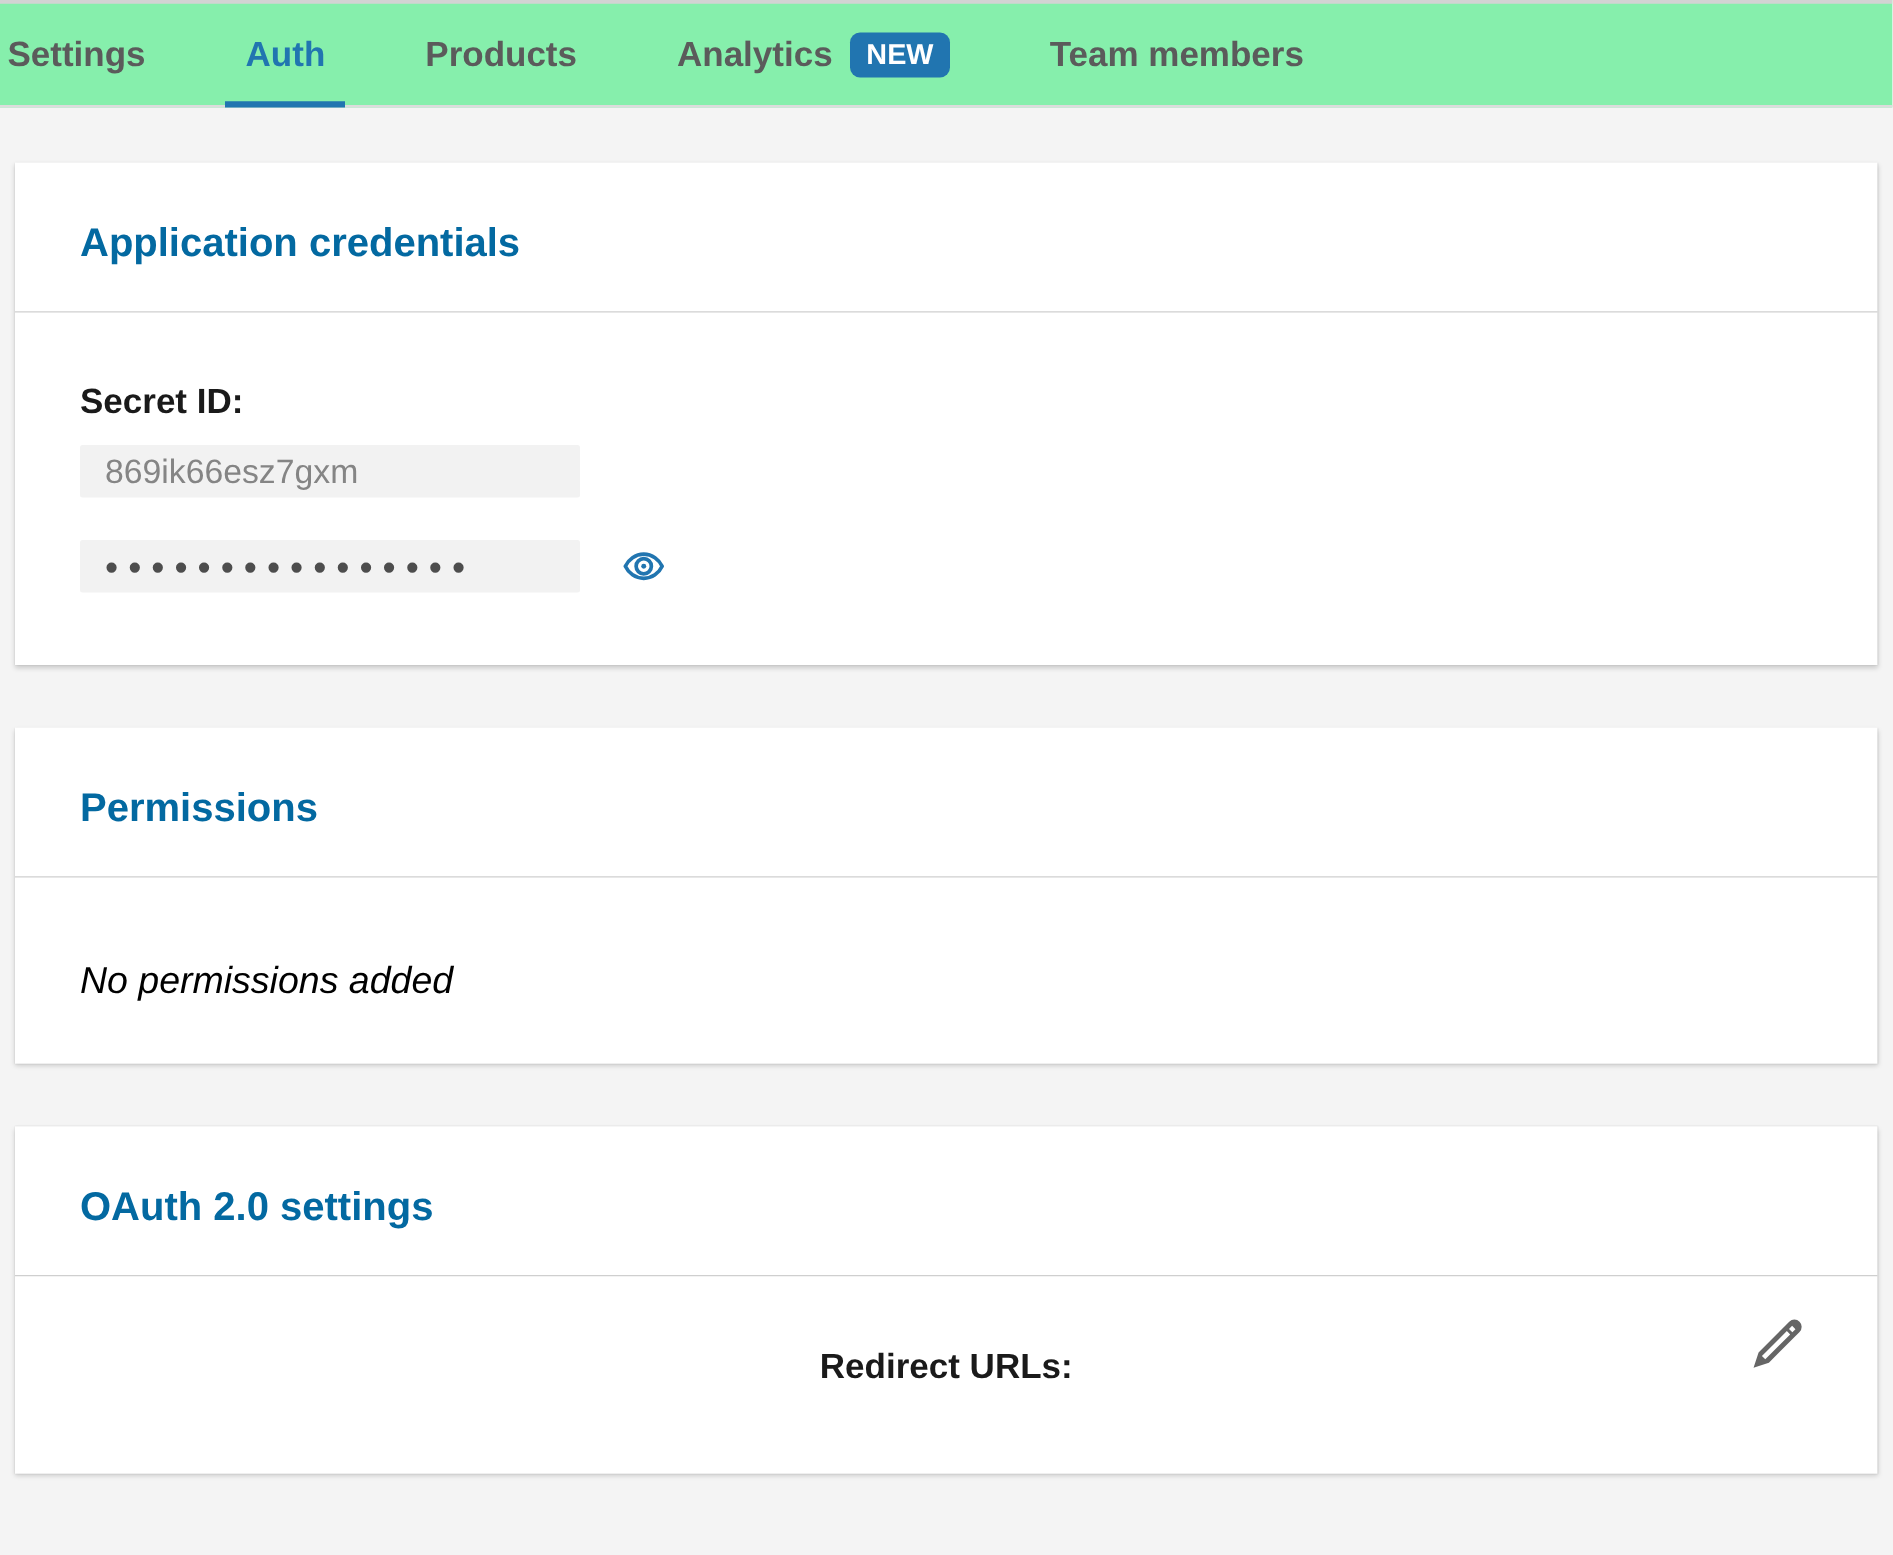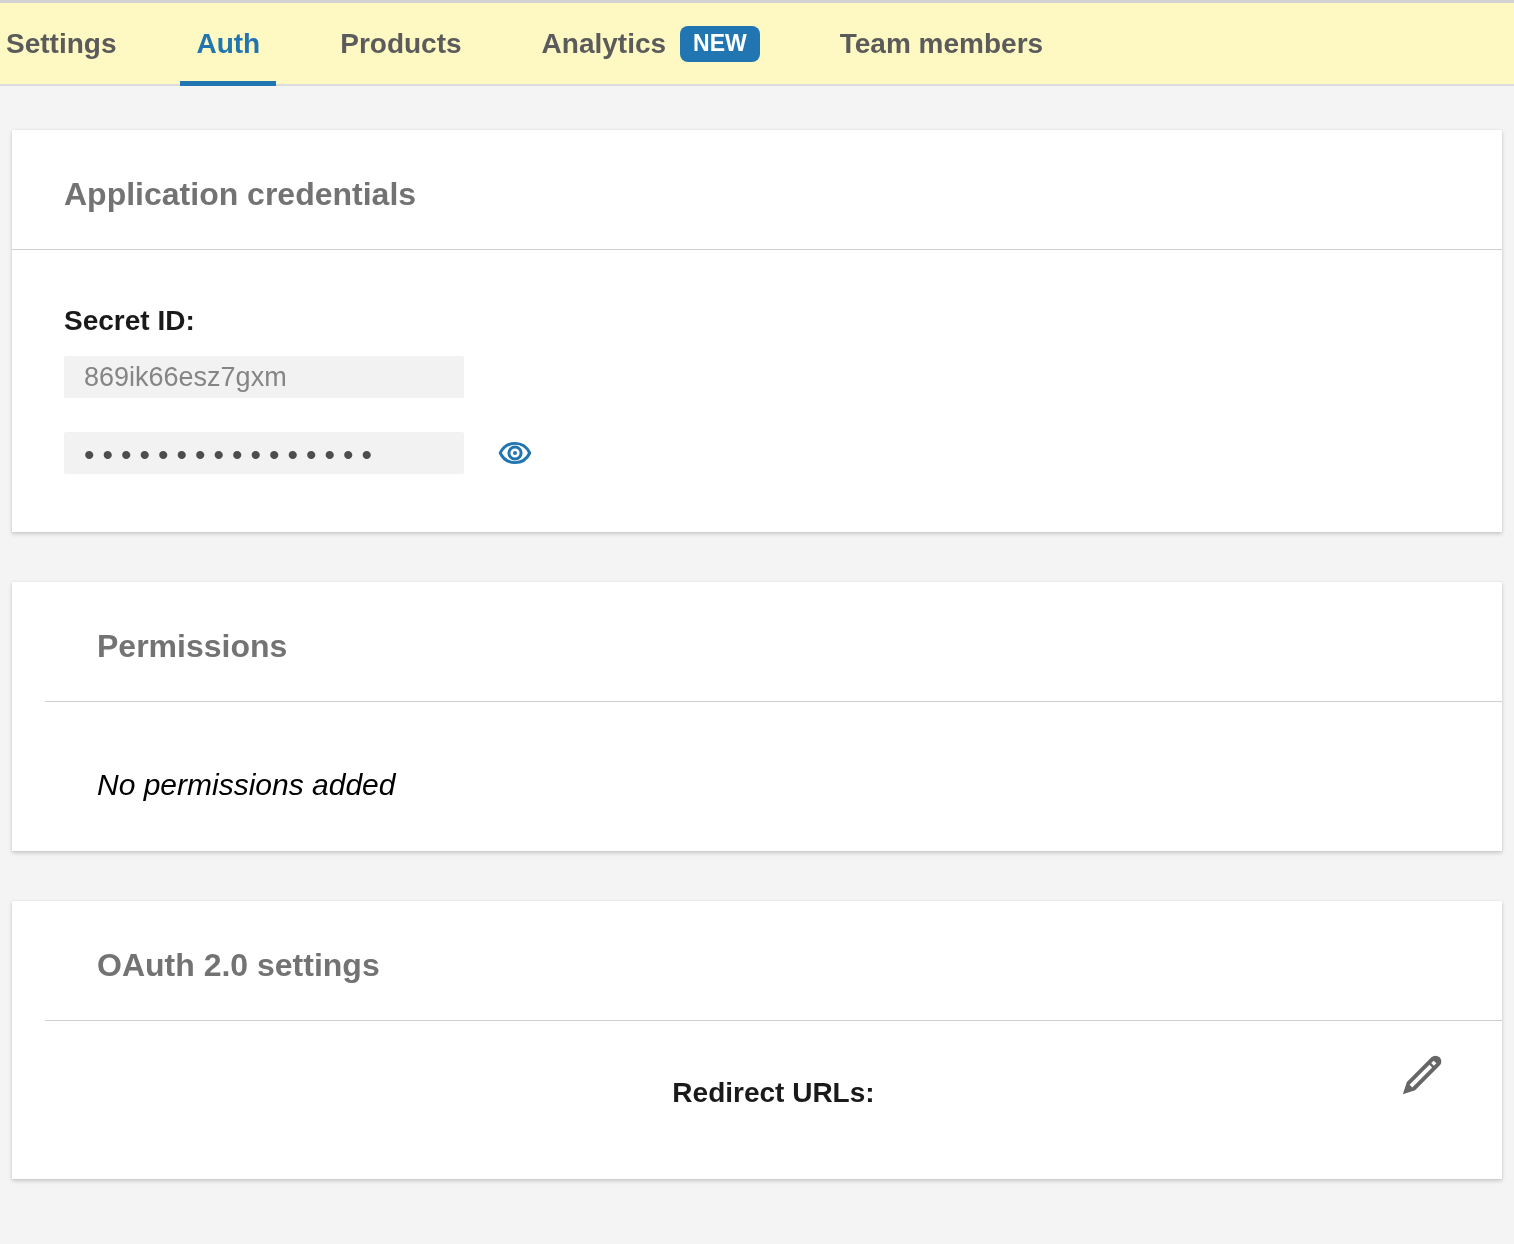--- a/index.html
+++ b/index.html
@@ -8,21 +8,21 @@
     height:1244px;
     background:#f4f4f4;
     font-family:"Liberation Sans", sans-serif;
     color:#1a1a1a;
     overflow:hidden;
   }
 
   
   .tabbar {
     height:86px;
-    background:#fef9c3;
+    background:#86efac;
     border-top:3px solid #d3d3d3;
     border-bottom:2px solid #dcdcdc;
     display:flex;
     align-items:stretch;
   }
   .tab {
     display:flex;
     align-items:center;
     padding:0 16px;
     margin:0 24px;
@@ -61,24 +61,24 @@
     background:#ffffff;
     box-shadow:0 2px 4px rgba(0,0,0,0.18), 0 0 1px rgba(0,0,0,0.12);
   }
   .card-header {
     padding:46px 52px 36px;
     border-bottom:1px solid #cfcfcf;
   }
   .card-title {
     font-size:32px;
     font-weight:bold;
-    color:#737373;
+    color:#0369a1;
   }
   #credentials-card { margin-top:44px; }
-  #permissions-card, #oauth-card { margin-top:50px;padding-left:33px; }
+  #permissions-card, #oauth-card { margin-top:50px; }
 
   
   .cred-body { padding:55px 52px 58px; }
   .field-label {
     font-size:28px;
     font-weight:bold;
     color:#1a1a1a;
     margin-bottom:19px;
   }
   .field-box {

